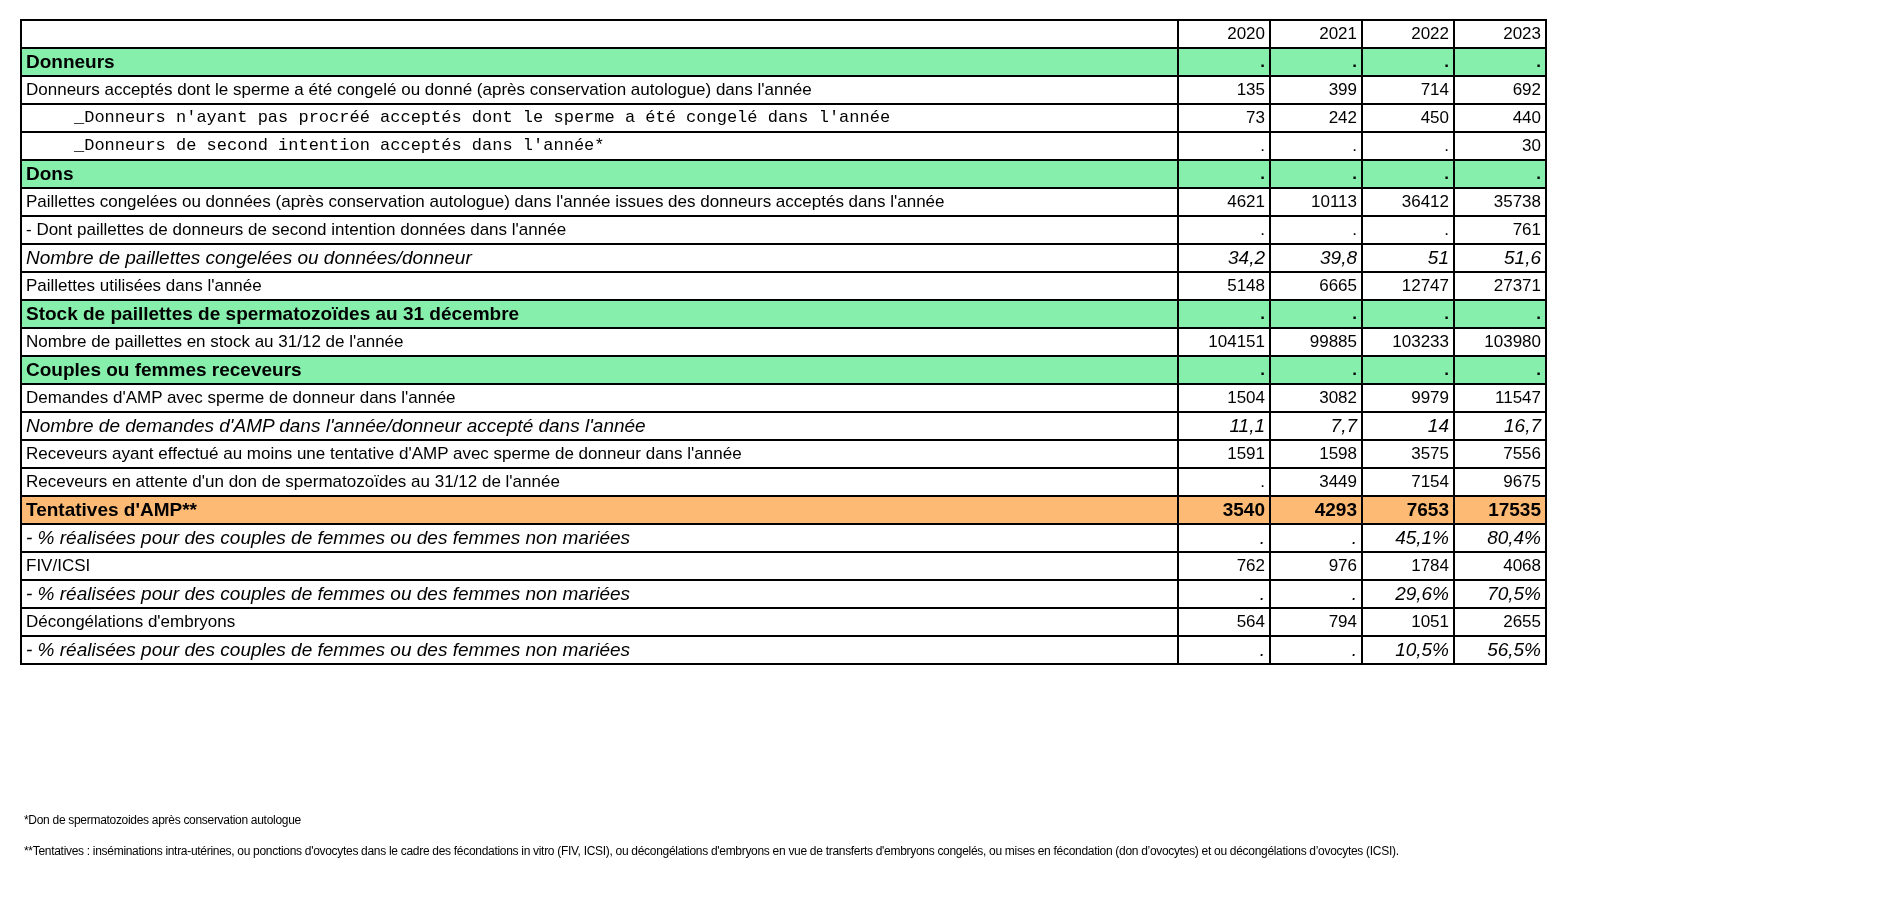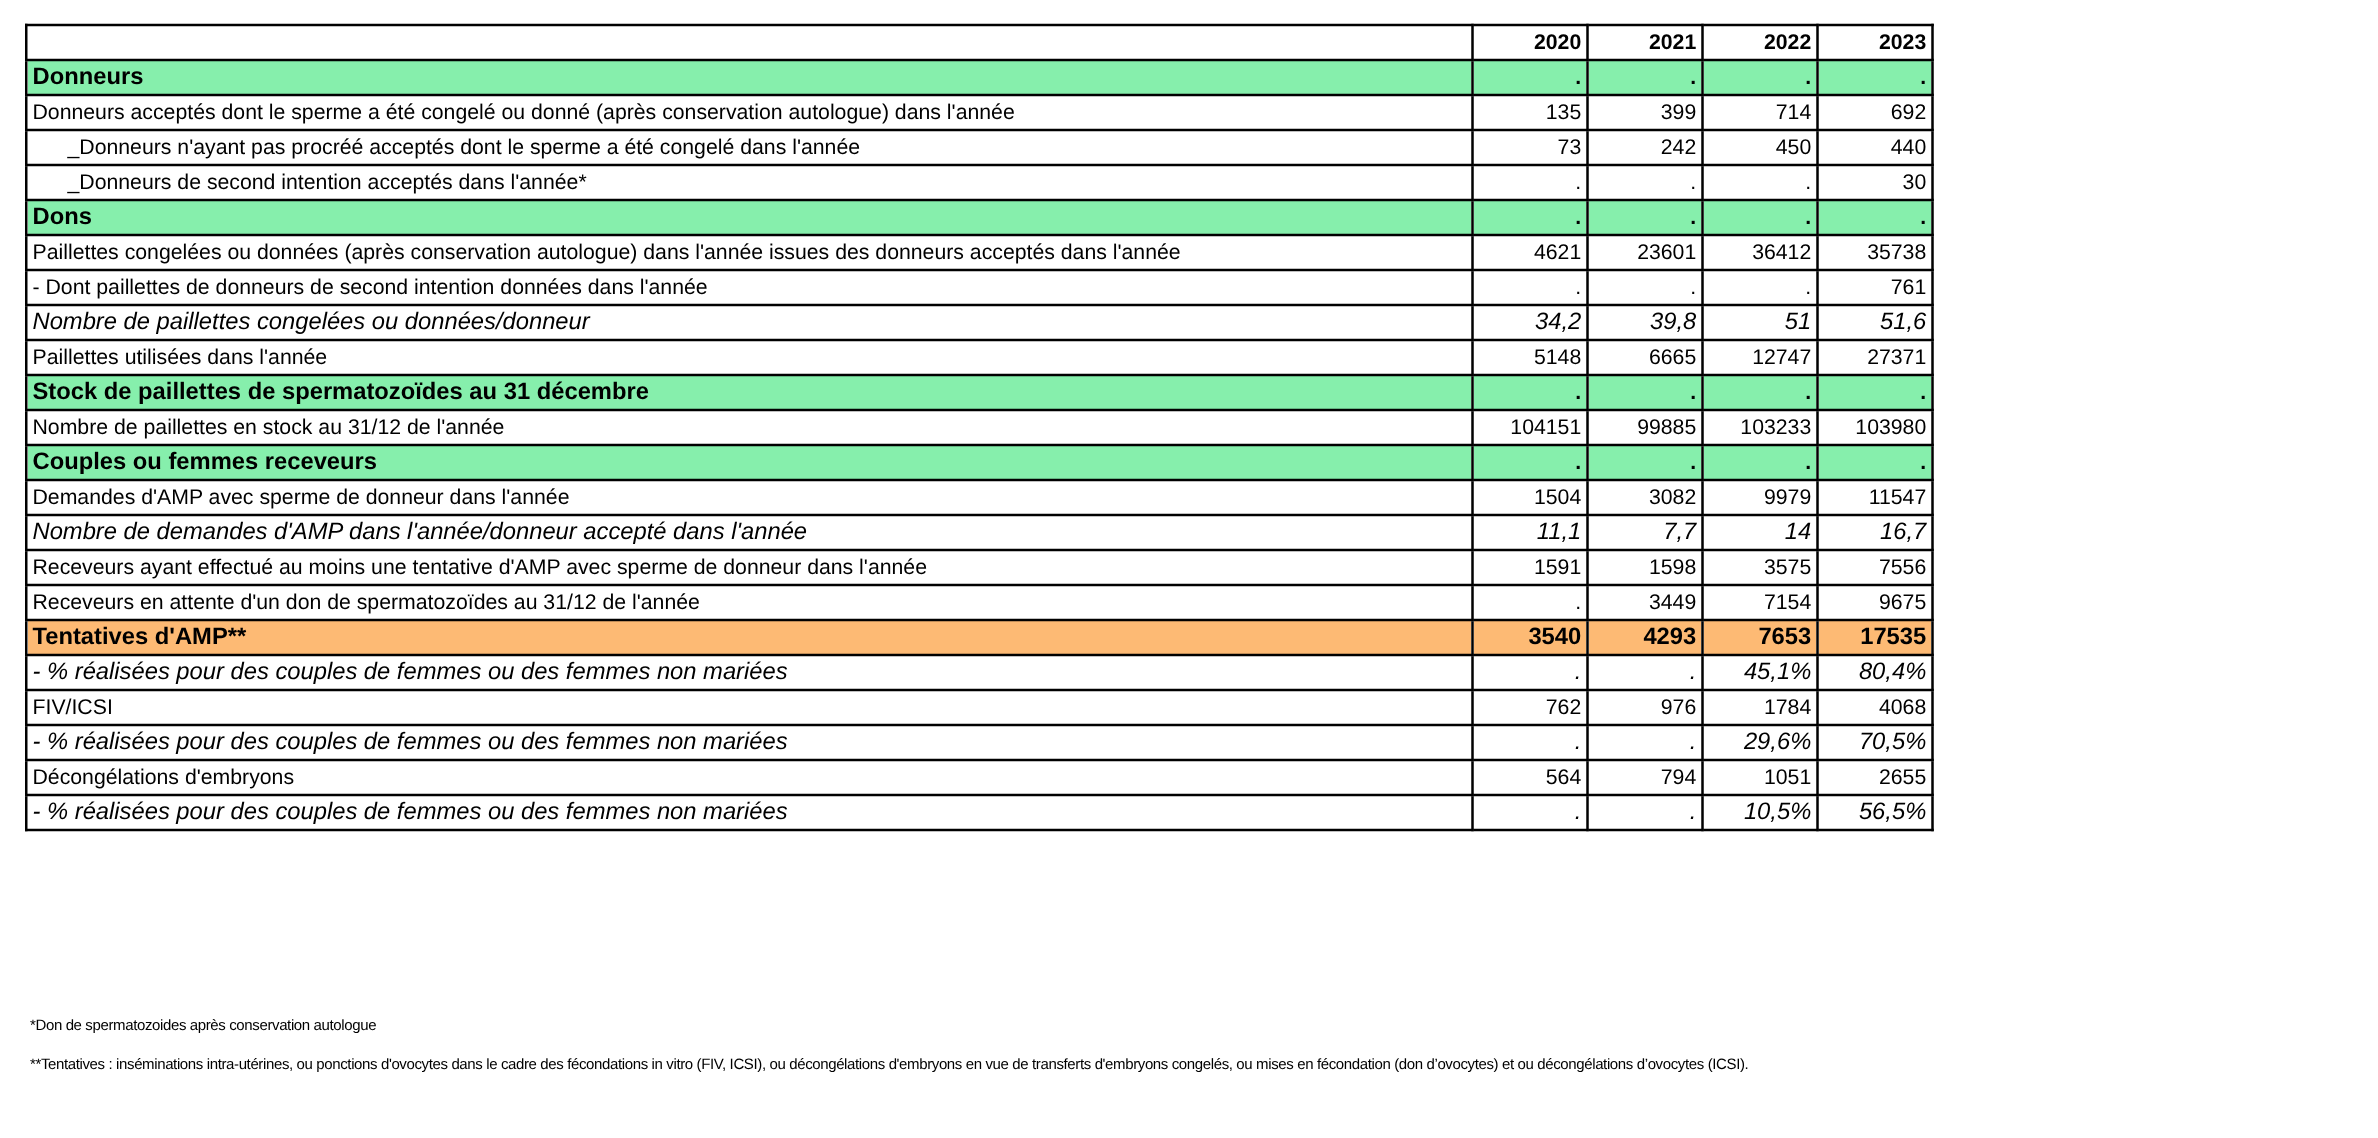--- a/index.html
+++ b/index.html
@@ -28,27 +28,27 @@
       padding: 0 4px;
       font-size: 17px;
       line-height: 26px;
       white-space: nowrap;
       overflow: hidden;
       vertical-align: middle;
     }
     #data-table col.label-col { width: 1157px; }
     #data-table col.year-col  { width: 92px; }
     #data-table td.num { text-align: right; padding-right: 4px; }
-    #data-table tr.header td { font-weight: bold; padding-left: 36px; }
+    #data-table tr.header td { font-weight: normal; padding-left: 36px; }
     #data-table tr.section td { background: #86efac; }
     #data-table tr.section td.label { font-weight: bold; font-size: 19px; }
     #data-table tr.section td.num { font-weight: bold; }
     #data-table tr.total td { background: #fdba74; font-weight: bold; font-size: 19px; }
     #data-table tr.ratio td { font-style: italic; font-size: 19px; }
-    #data-table tr.indent td.label { padding-left: 32px; }
+    #data-table tr.indent td.label { padding-left: 52px; font-family: Liberation Mono, monospace; }
     .footnote {
       position: absolute;
       left: 24px;
       font-size: 12px;
       letter-spacing: -0.3px;
       white-space: nowrap;
     }
     #footnote-1 { top: 813px; }
     #footnote-2 { top: 844px; }
   </style>
@@ -102,21 +102,21 @@
       <tr class="section">
         <td class="label">Dons</td>
         <td class="num">.</td>
         <td class="num">.</td>
         <td class="num">.</td>
         <td class="num">.</td>
       </tr>
       <tr class="normal">
         <td class="label">Paillettes congelées ou données (après conservation autologue) dans l'année issues des donneurs acceptés dans l'année</td>
         <td class="num">4621</td>
-        <td class="num">23601</td>
+        <td class="num">10113</td>
         <td class="num">36412</td>
         <td class="num">35738</td>
       </tr>
       <tr class="normal">
         <td class="label">- Dont paillettes de donneurs de second intention données dans l'année</td>
         <td class="num">.</td>
         <td class="num">.</td>
         <td class="num">.</td>
         <td class="num">761</td>
       </tr>

